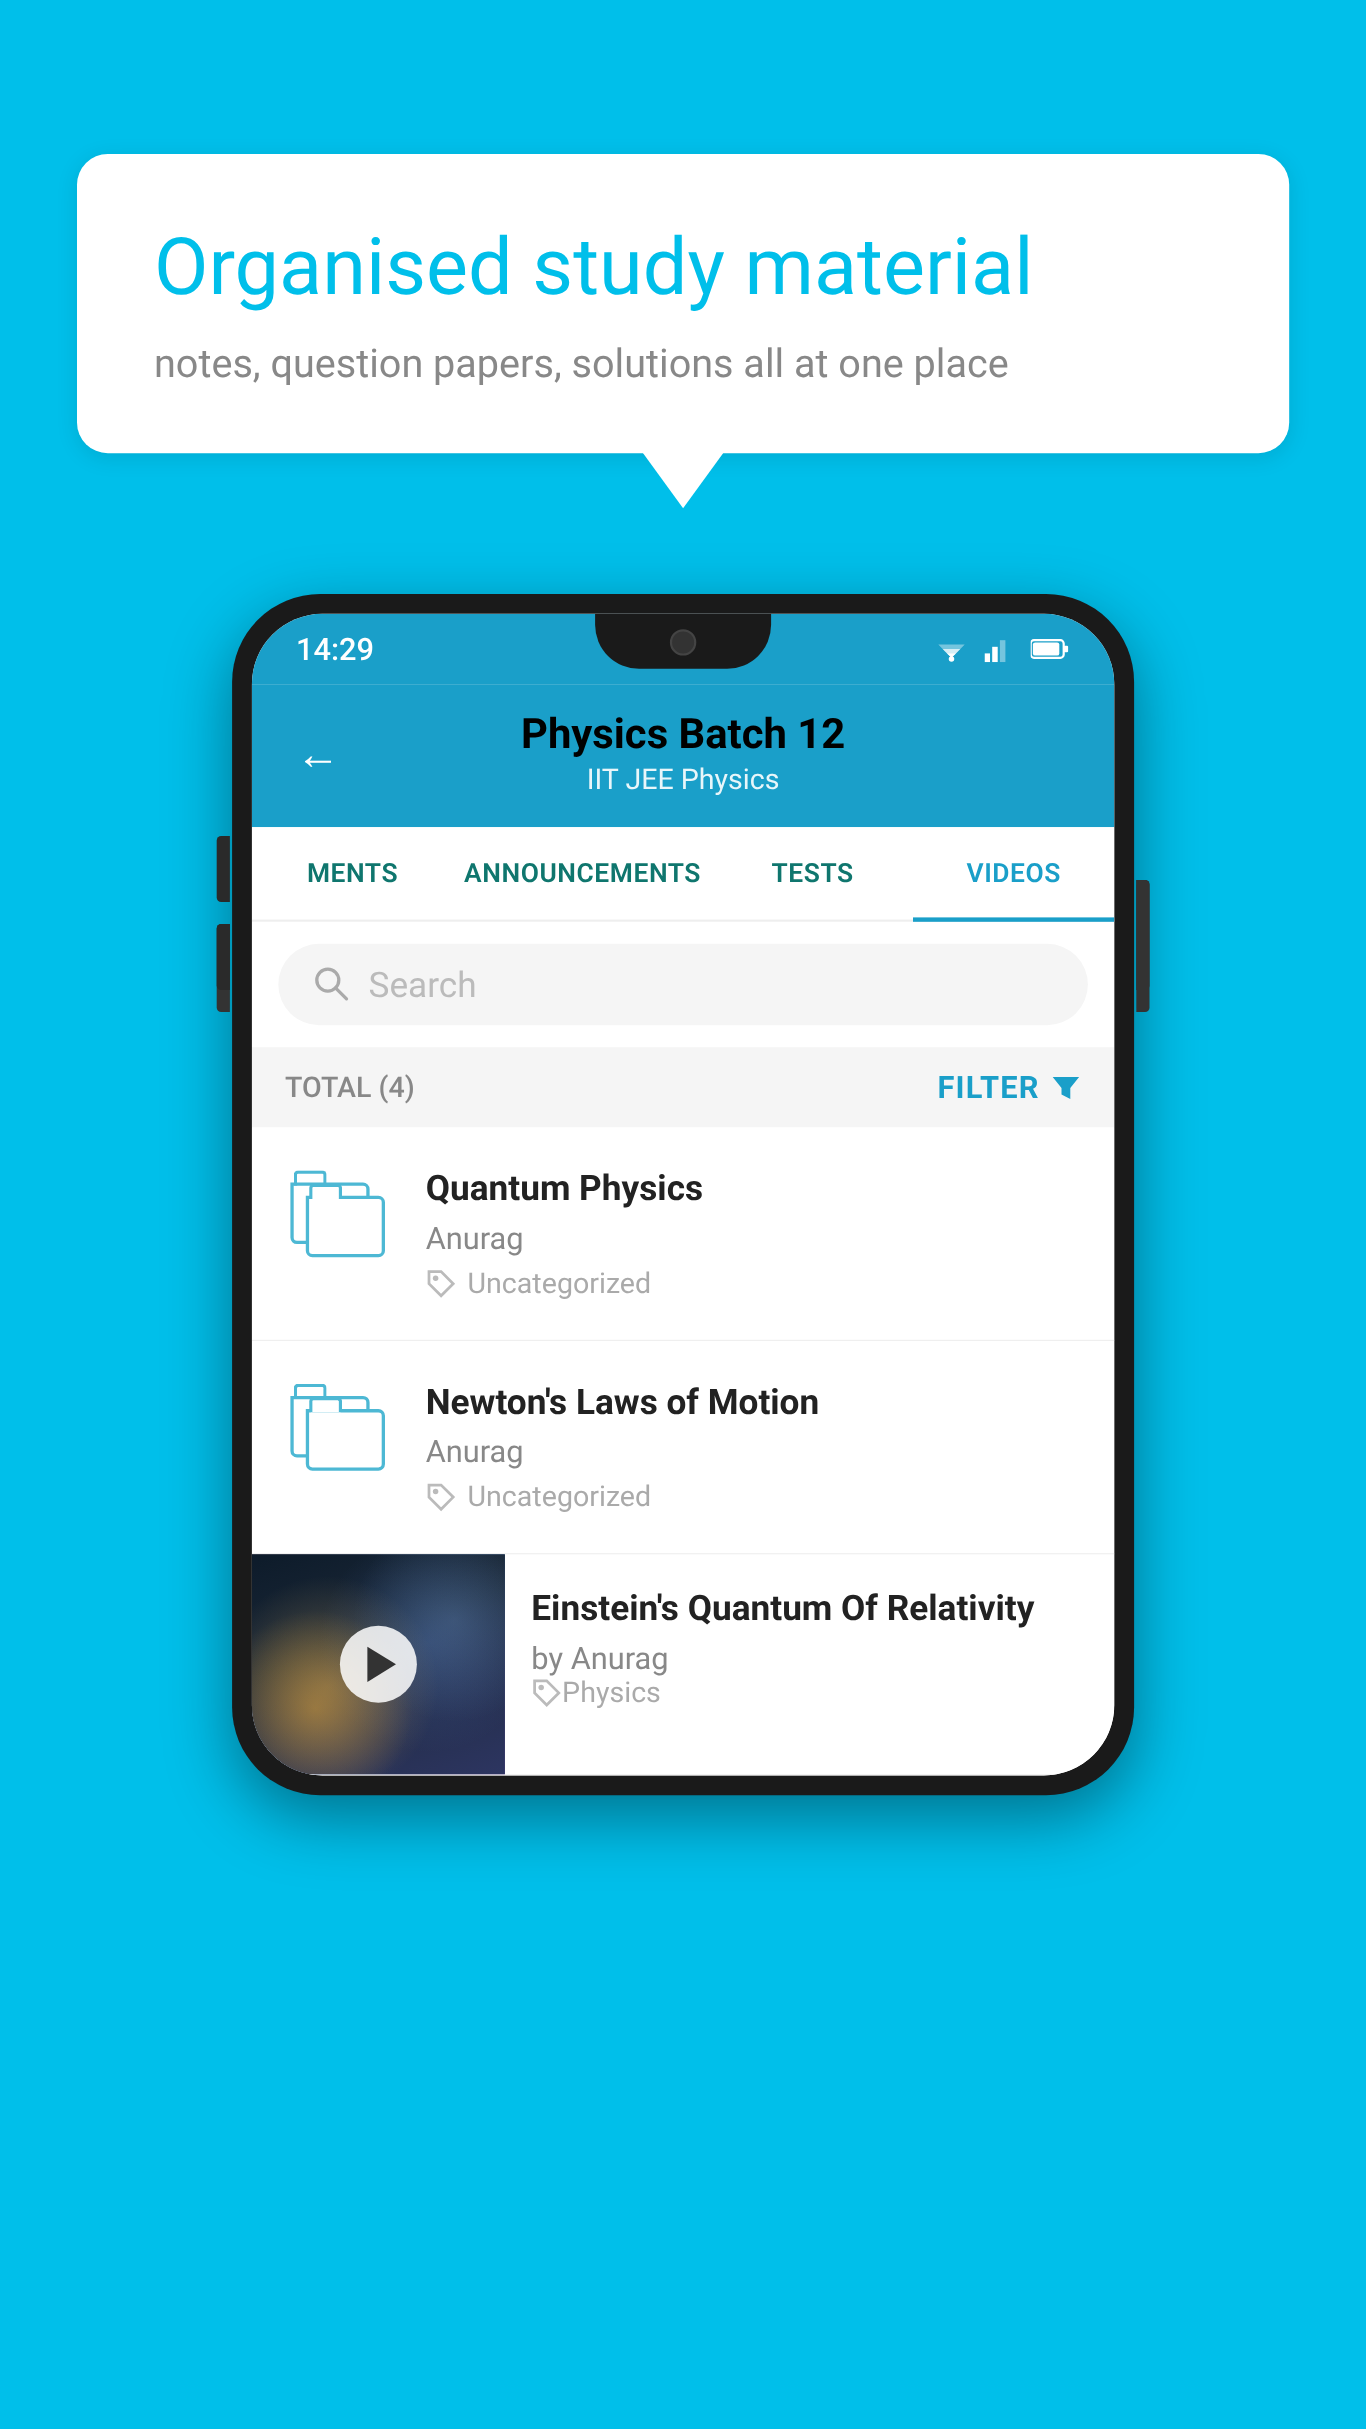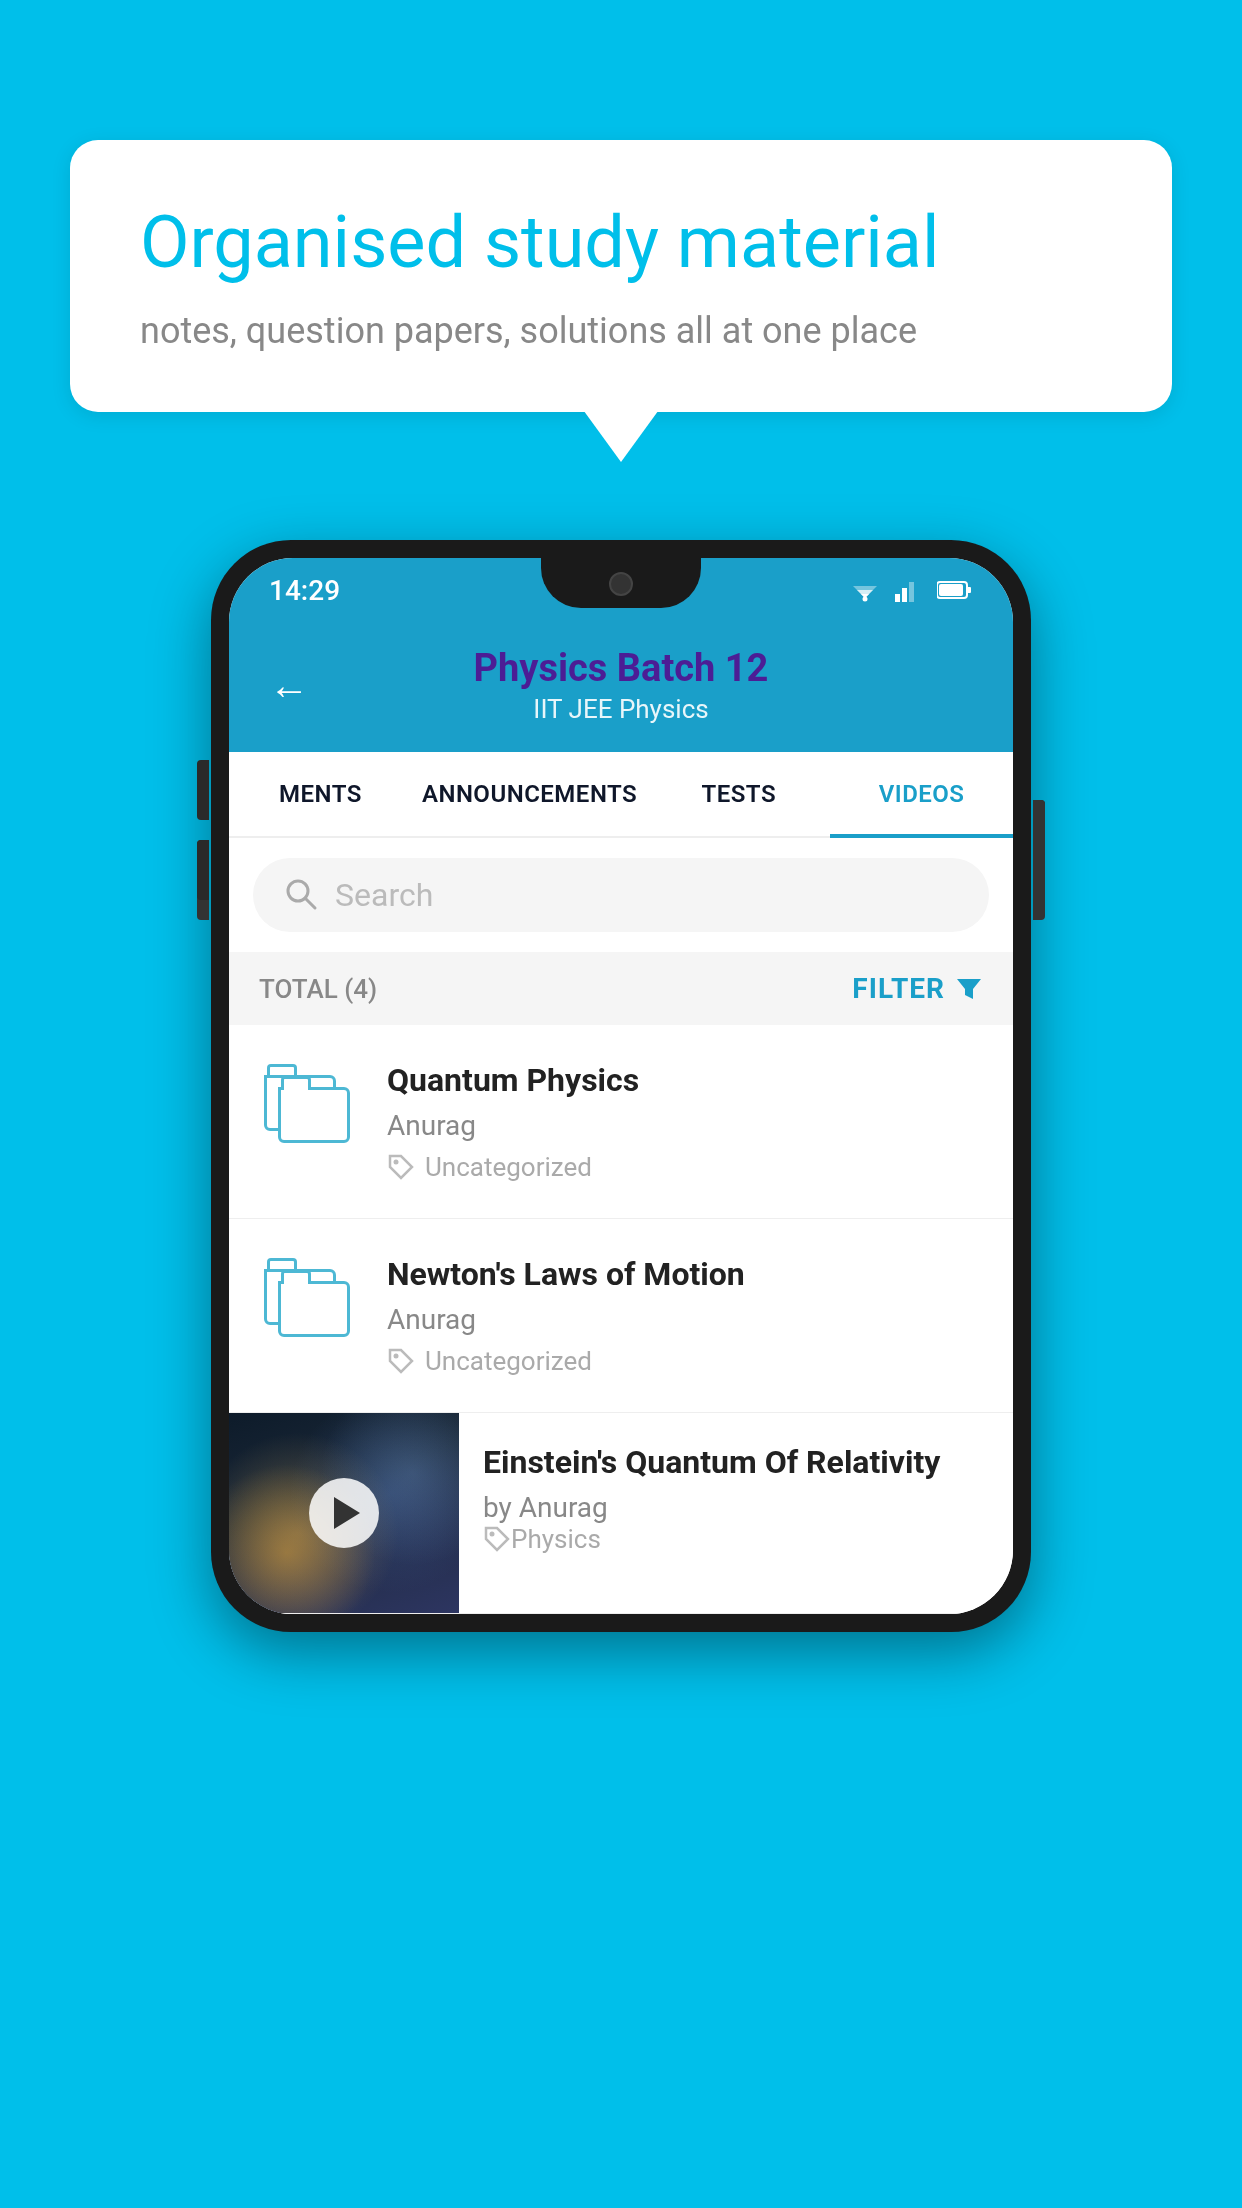--- a/index.html
+++ b/index.html
@@ -164,21 +164,21 @@
       font-size: 40px;
       cursor: pointer;
     }
 
     .header-title-group {
       text-align: center;
       flex: 1;
     }
 
     .header-title {
-      color: #4c1d95;
+      color: #000000;
       font-size: 38px;
       font-weight: 700;
     }
 
     .header-subtitle {
       color: rgba(255,255,255,0.9);
       font-size: 26px;
       margin-top: 4px;
     }
 
@@ -188,21 +188,21 @@
       display: flex;
       border-bottom: 2px solid #eee;
     }
 
     .tab {
       flex: 1;
       text-align: center;
       padding: 28px 10px;
       font-size: 24px;
       font-weight: 600;
-      color: #0f172a;
+      color: #0f766e;
       letter-spacing: 0.5px;
       cursor: pointer;
       position: relative;
     }
 
     .tab.active {
       color: #1a9fc9;
     }
 
     .tab.active::after {

